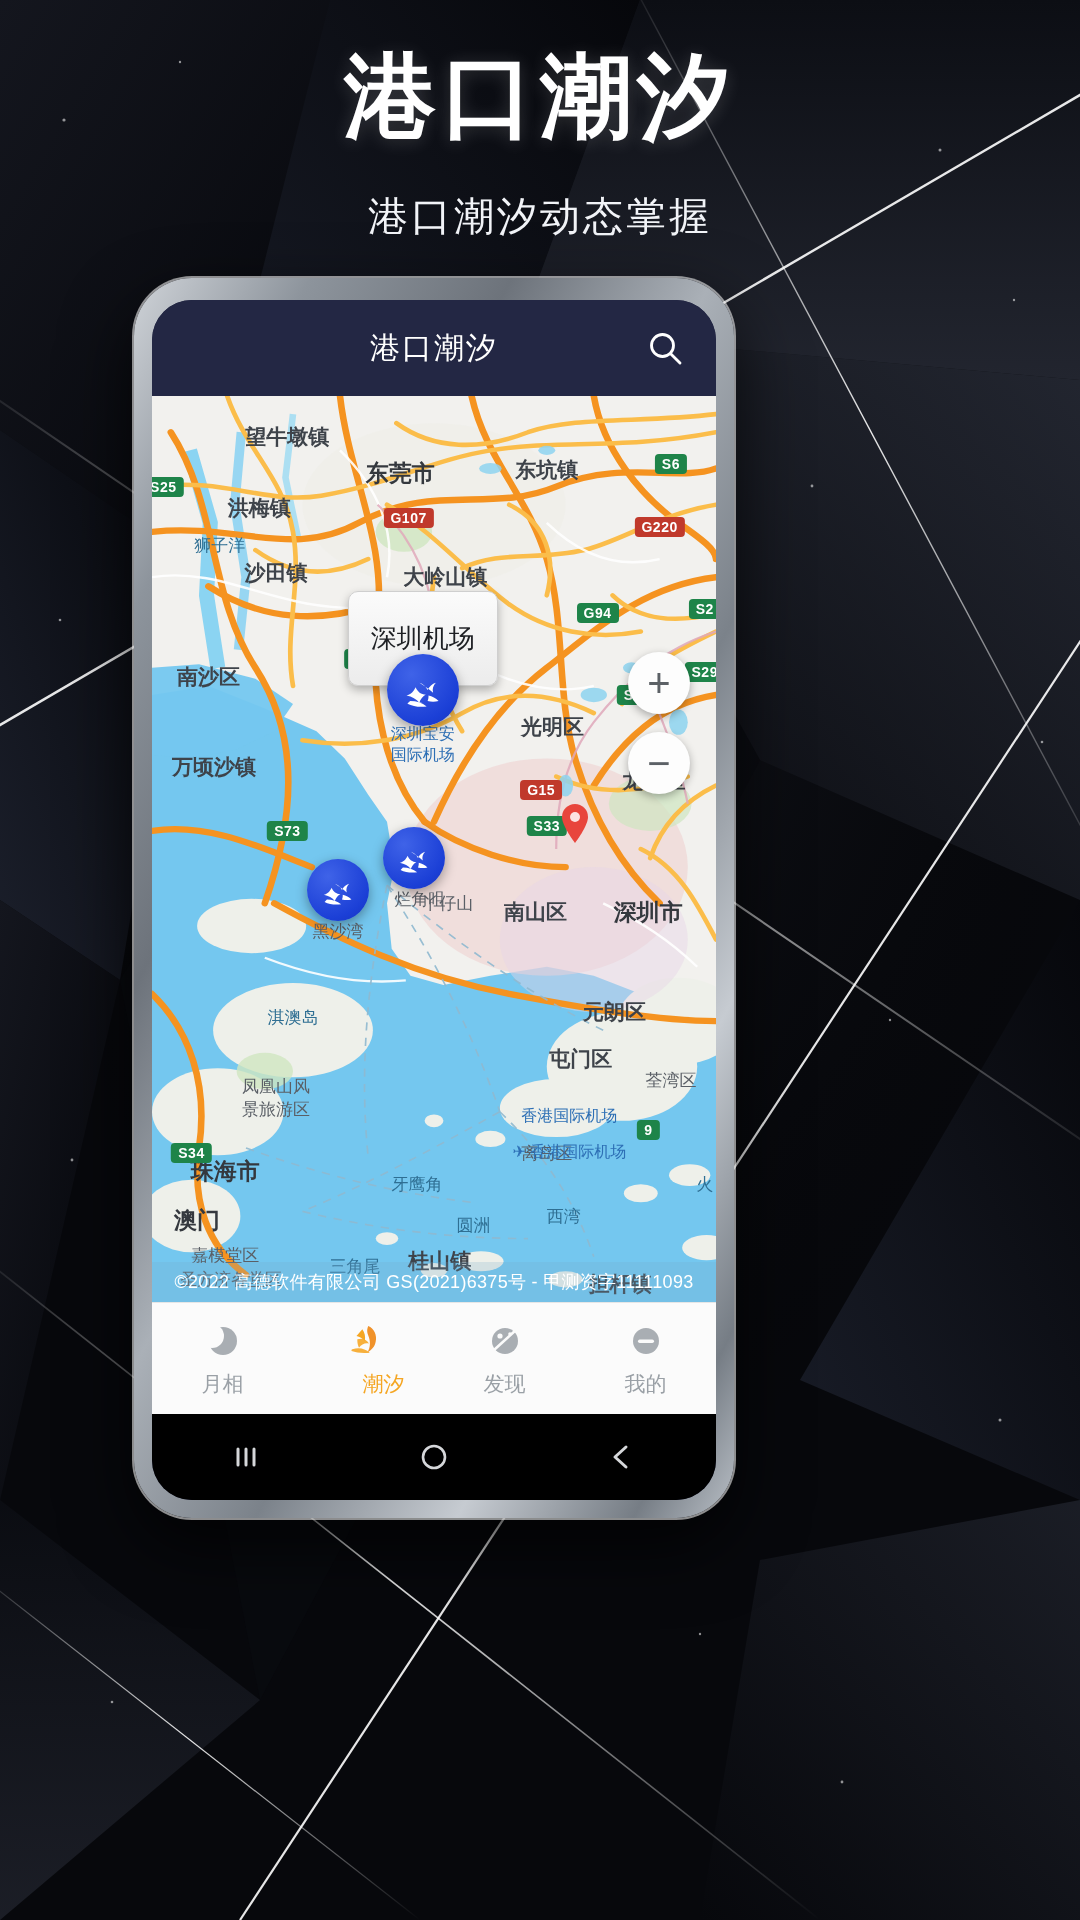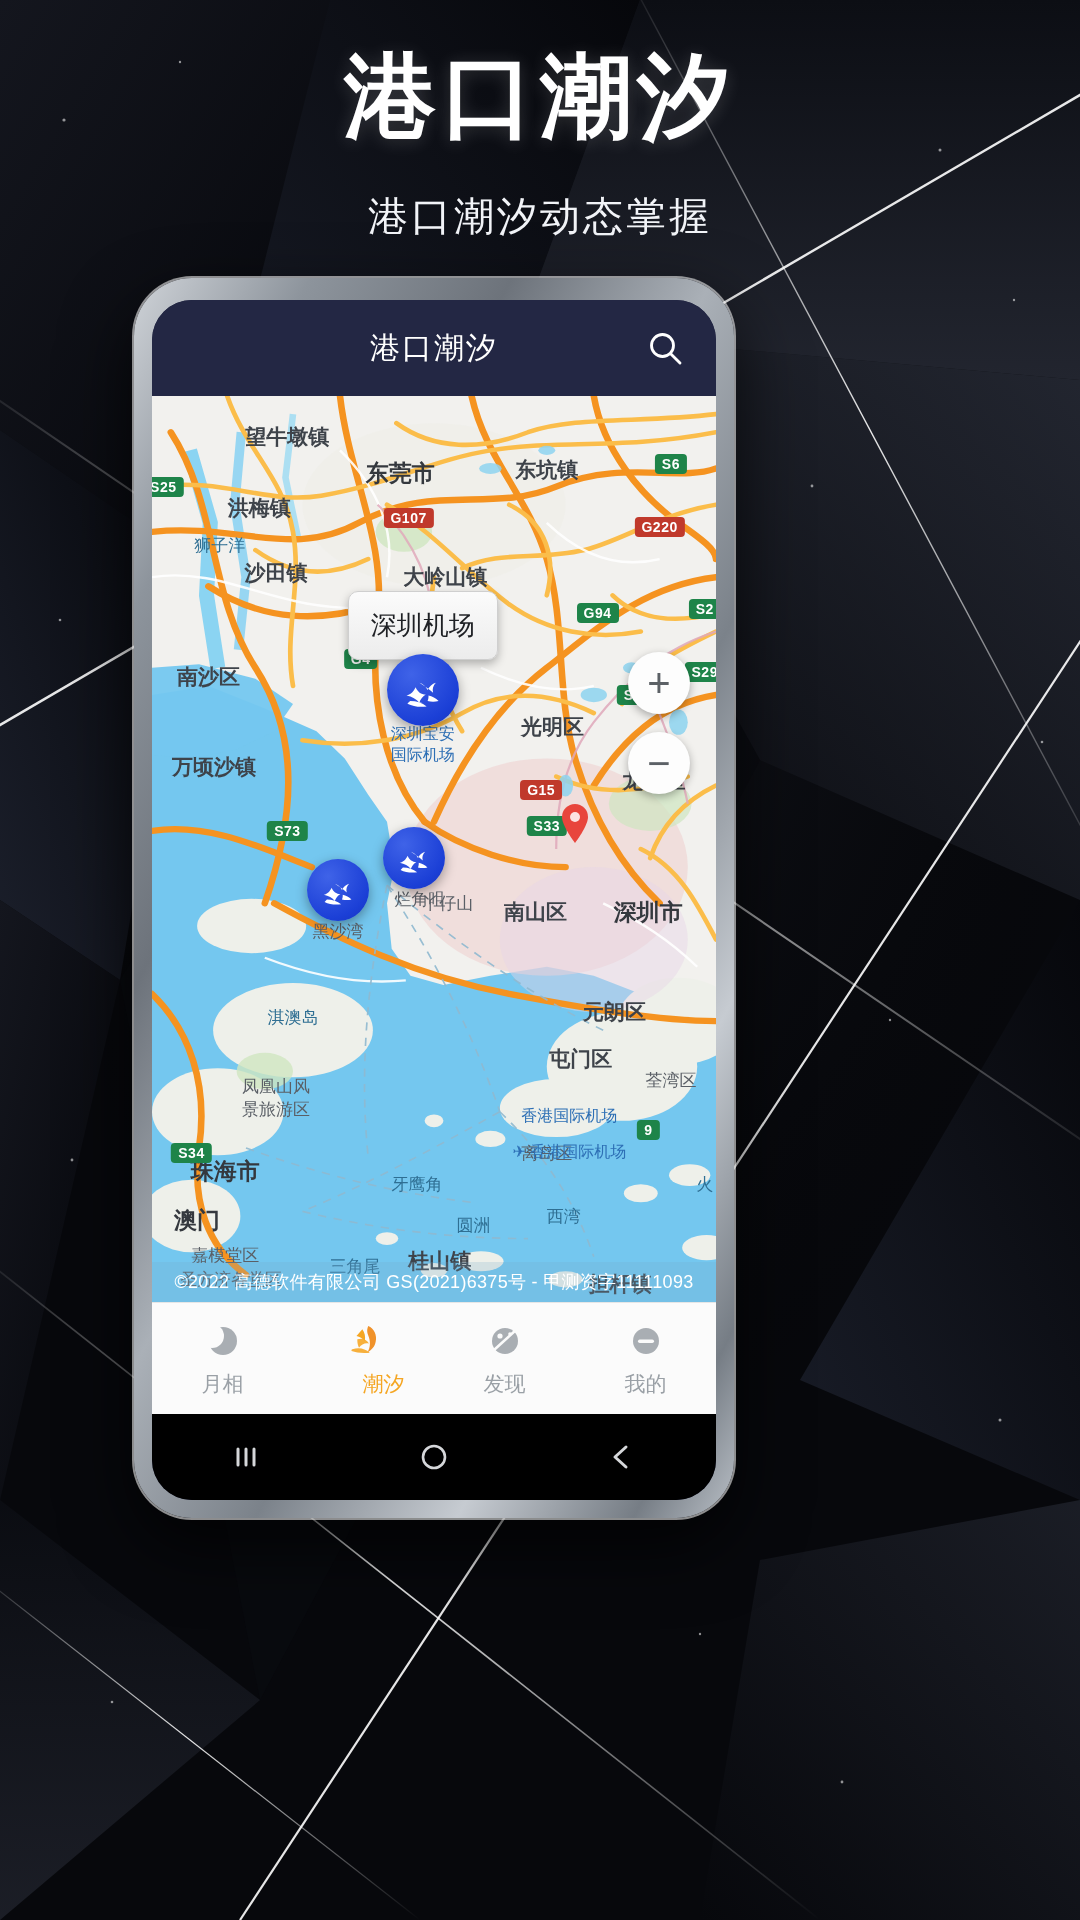--- a/index.html
+++ b/index.html
@@ -75,21 +75,21 @@
     background:radial-gradient(circle at 34% 28%,#3f63e8,#1b3fd6 70%,#1733b8);
     display:flex; align-items:center; justify-content:center;
     box-shadow:0 4px 12px rgba(0,0,0,.35);
   }
   .wave-marker.small { width:62px; height:62px; }
 
   .callout {
     position:absolute; transform:translateX(-50%);
     background:linear-gradient(#fbfbfb,#ececec);
     border:1px solid #cfcfcf; border-radius:10px;
-    padding:16px 22px; font-size:26px; color:#1e2024;
+    padding:29px 22px; font-size:26px; color:#1e2024;
     box-shadow:0 4px 10px rgba(0,0,0,.28);
   }
   .callout:after {
     content:""; position:absolute; left:50%; bottom:-15px; transform:translateX(-50%);
     border-left:13px solid transparent; border-right:13px solid transparent;
     border-top:16px solid #ececec;
   }
 
   .pin {
     position:absolute; transform:translate(-50%,-100%);

